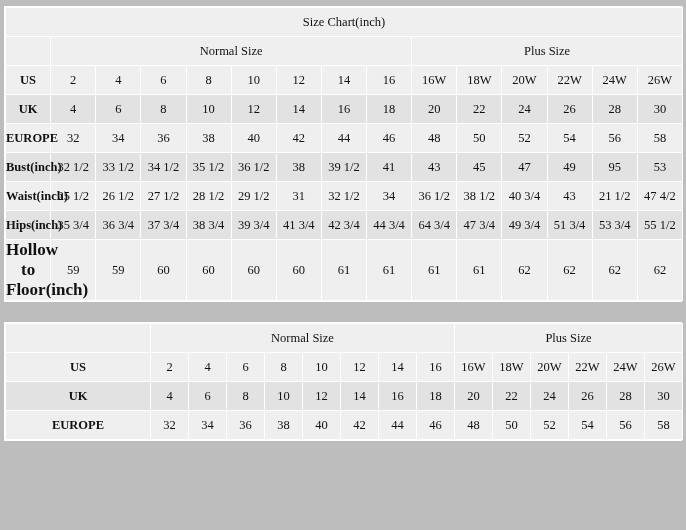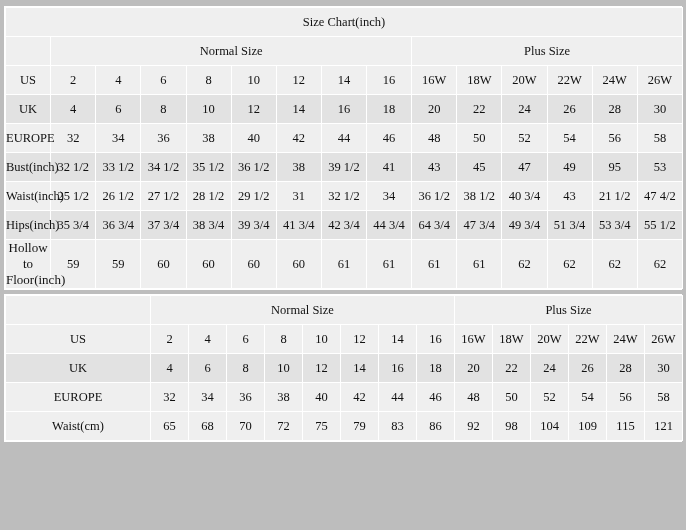--- a/index.html
+++ b/index.html
@@ -14,21 +14,21 @@
     color: #000;
     overflow: hidden;
   }
   .page {
     width: 686px;
     height: 530px;
     box-sizing: border-box;
     padding: 6px 4px 4px 4px;
     display: flex;
     flex-direction: column;
-    gap: 4px;
+    gap: 20px;
   }
   .chart-block {
     background: #ffffff;
     border: 1px solid #ffffff;
   }
   table.size-table {
     border-collapse: collapse;
     width: 678px;
     table-layout: fixed;
     background: #fff;
@@ -59,29 +59,30 @@
     text-align: center;
   }
   tr.shaded td {
     background: #e2e2e2;
   }
   tr.light td {
     background: #efefef;
   }
   .label-col {
     width: 144px;
+    font-weight: bold;
   }
   .data-col {
     width: 36.5px;
   }
   .hollow-row td {
     height: 30px;
   }
   .hollow-row td.rowlabel {
-    font-size: 13px;
+    font-size: 17px;
   }
 </style>
 </head>
 <body>
 
 <div class="page">
   <div class="chart-block">
     <table class="size-table">
       <tbody>
           <tr class="light">
@@ -266,33 +267,16 @@
             <td class="data-col">42</td>
             <td class="data-col">44</td>
             <td class="data-col">46</td>
             <td class="data-col">48</td>
             <td class="data-col">50</td>
             <td class="data-col">52</td>
             <td class="data-col">54</td>
             <td class="data-col">56</td>
             <td class="data-col">58</td>
           </tr>
-          <tr class="light">
-            <td class="rowlabel label-col">Waist(cm)</td>
-            <td class="data-col">65</td>
-            <td class="data-col">68</td>
-            <td class="data-col">70</td>
-            <td class="data-col">72</td>
-            <td class="data-col">75</td>
-            <td class="data-col">79</td>
-            <td class="data-col">83</td>
-            <td class="data-col">86</td>
-            <td class="data-col">92</td>
-            <td class="data-col">98</td>
-            <td class="data-col">104</td>
-            <td class="data-col">109</td>
-            <td class="data-col">115</td>
-            <td class="data-col">121</td>
-          </tr>
         </tbody>
     </table>
   </div>
 </div>
 
 </body></html>

